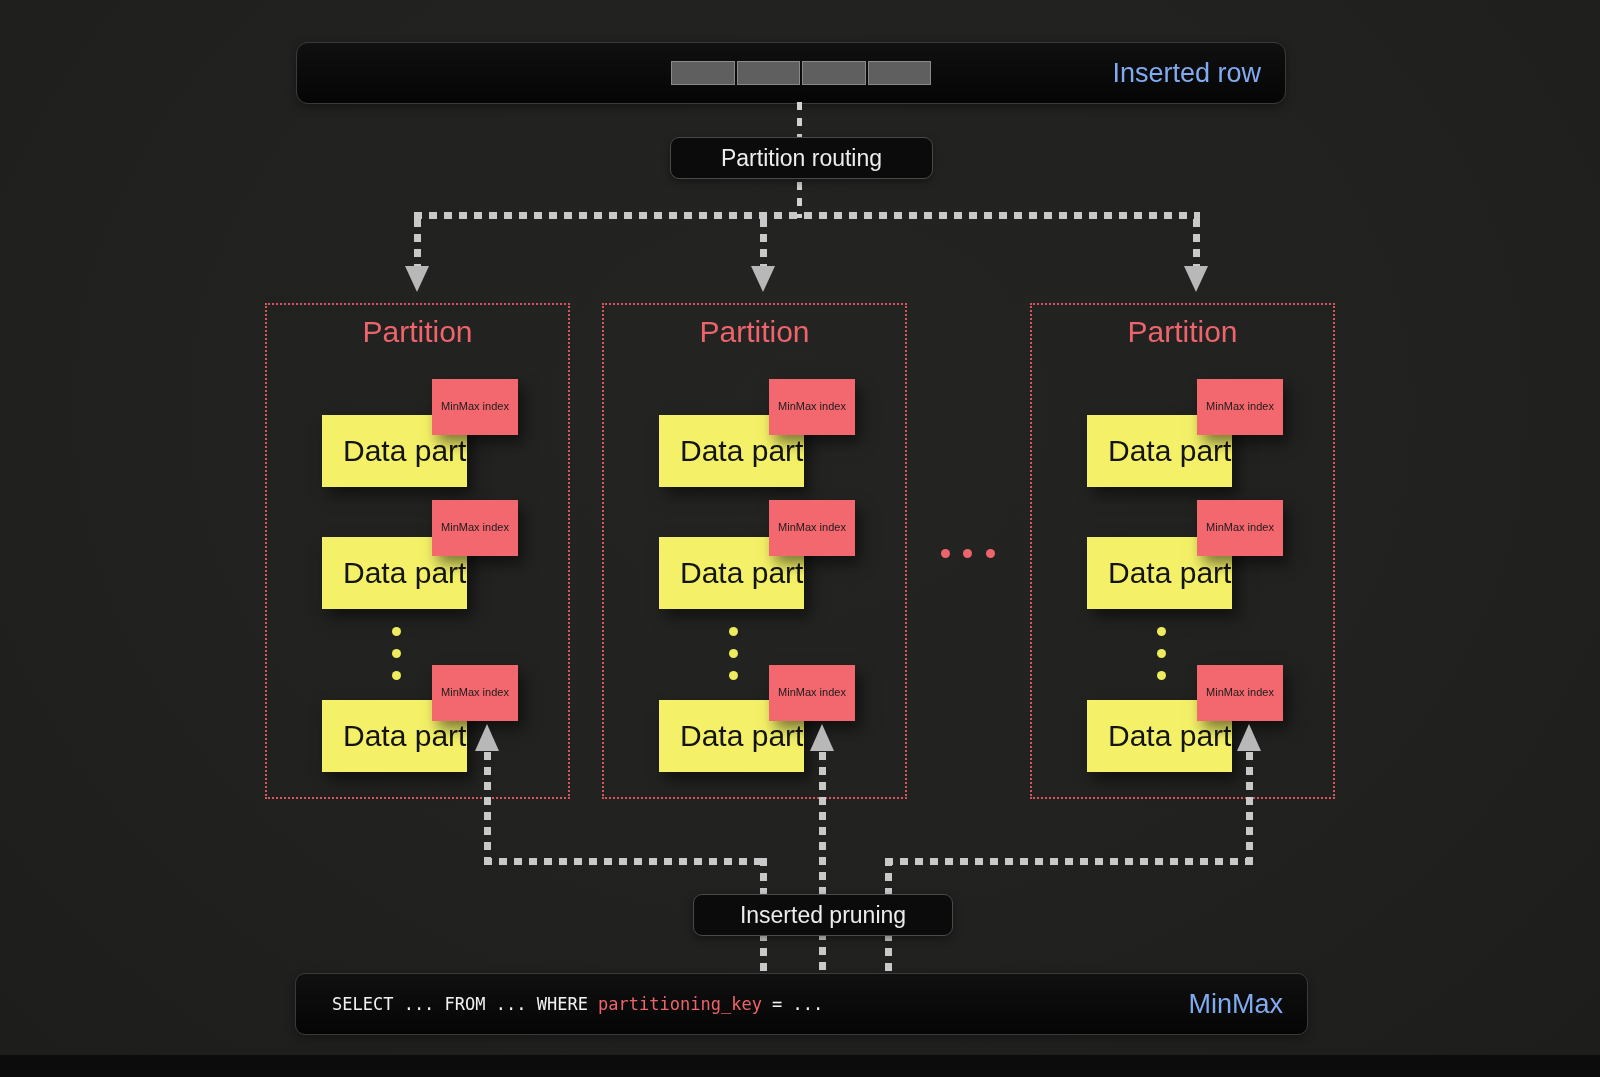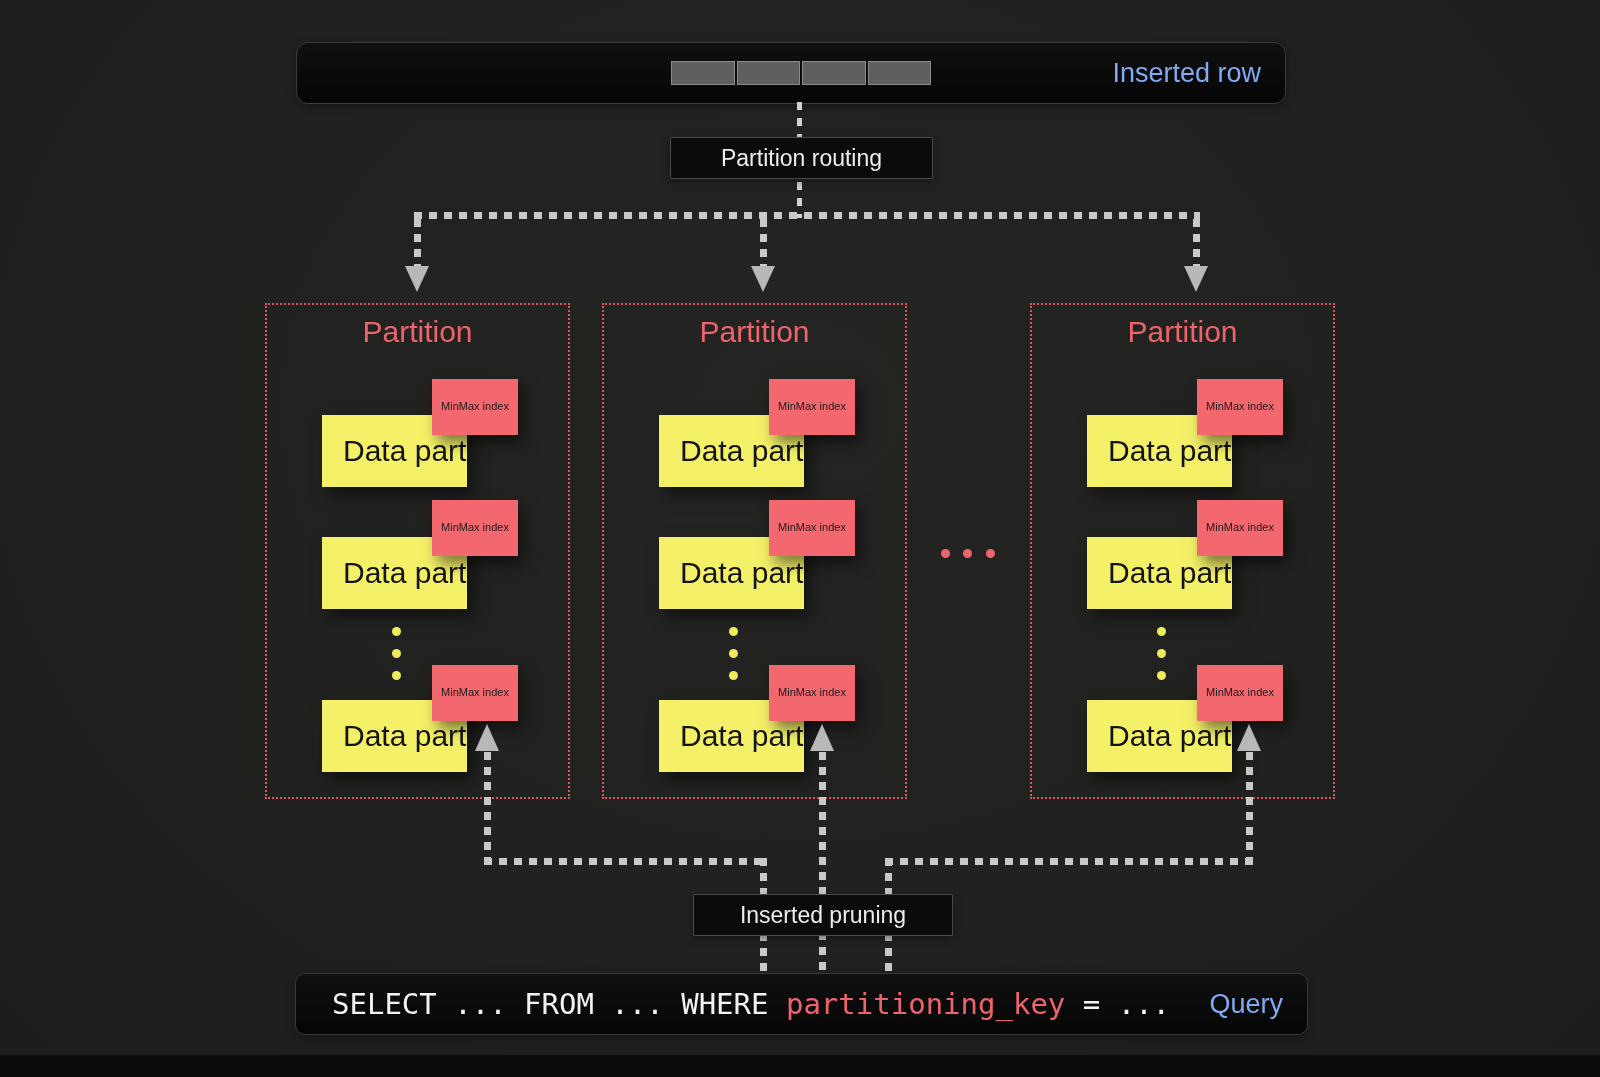--- a/index.html
+++ b/index.html
@@ -8,21 +8,21 @@
     background:radial-gradient(ellipse at 50% 38%, #242423 0%, #212120 55%, #1d1d1c 100%);
     font-family:"Liberation Sans", sans-serif;
   }
   .footer-strip{position:absolute;left:0;right:0;bottom:0;height:22px;background:#0c0c0c;}
   
   .panel{
     position:absolute;background:linear-gradient(180deg,#101010 0%,#050505 100%);
     border:1px solid #3a3a3a;border-radius:12px;box-shadow:0 3px 10px rgba(0,0,0,0.35);
   }
   .pill{
-    position:absolute;background:#0b0b0b;border:1px solid #4a4a4a;border-radius:1px;
+    position:absolute;background:#0b0b0b;border:1px solid #4a4a4a;border-radius:9px;
     color:#ededed;font-size:23px;display:flex;align-items:center;justify-content:center;
     z-index:6;box-shadow:0 3px 9px rgba(0,0,0,0.4);
   }
   .blue-label{color:#82aaf0;font-size:27px;}
   
   .row-bar{position:absolute;left:374px;top:18px;width:260px;height:24px;display:flex;gap:2px;}
   .row-cell{flex:1;background:#5f5f5f;border:1px solid #8a8a8a;}
   
   .vdash{position:absolute;width:7px;z-index:4;background:repeating-linear-gradient(180deg,#c9c9c9 0 8px,transparent 8px 15px);}
   .vdash-thin{position:absolute;width:5px;z-index:4;background:repeating-linear-gradient(180deg,#d2d2d2 0 8px,transparent 8px 16px);}
@@ -49,21 +49,21 @@
     position:absolute;left:165px;width:86px;height:56px;background:#f3676e;
     color:#1c1c1c;font-size:11px;line-height:1.2;display:flex;align-items:center;justify-content:center;
     text-align:center;box-shadow:6px 8px 14px rgba(0,0,0,0.5);z-index:3;
   }
   .dp1{top:110px}.dp2{top:232px}.dp3{top:395px}
   .mm1{top:74px}.mm2{top:195px}.mm3{top:360px}
   .ydot{position:absolute;width:9px;height:9px;border-radius:50%;background:#eeeb5c;z-index:2;}
   .rdot{position:absolute;width:9px;height:9px;border-radius:50%;background:#ee646c;z-index:2;}
   
   .sql{position:absolute;left:36px;top:0;height:100%;display:flex;align-items:center;
-    font-family:"DejaVu Sans Mono", monospace;font-size:29px;color:#f2f2f2;white-space:pre;}
+    font-family:"DejaVu Sans Mono", monospace;font-size:17px;color:#f2f2f2;white-space:pre;}
   .sql .key{color:#ee646c;text-align:center;}
   .right-label{position:absolute;right:24px;top:0;height:100%;display:flex;align-items:center;}
 </style>
 </head>
 <body>
 
 <div class="stage">
 
   <div class="panel" style="left:296px;top:42px;width:988px;height:60px;">
     <div class="row-bar">
@@ -139,17 +139,17 @@
   <div class="vdash" style="left:760px;top:858px;height:115px;"></div>
   <div class="vdash" style="left:819px;top:752px;height:221px;"></div>
   <div class="vdash" style="left:1246px;top:752px;height:113px;"></div>
   <div class="hdash" style="left:885px;top:858px;width:368px;"></div>
   <div class="vdash" style="left:885px;top:858px;height:115px;"></div>
 
   <div class="pill" style="left:693px;top:894px;width:258px;height:40px;">Inserted pruning</div>
 
   <div class="panel" style="left:295px;top:973px;width:1011px;height:60px;border-radius:10px;">
     <div class="sql"><span>SELECT ... FROM ... WHERE </span><span class="key">partitioning_key</span><span> = ...</span></div>
-    <div class="right-label blue-label">Query</div>
+    <div class="right-label blue-label">MinMax</div>
   </div>
 
   <div class="footer-strip"></div>
 </div>
 
 </body></html>

